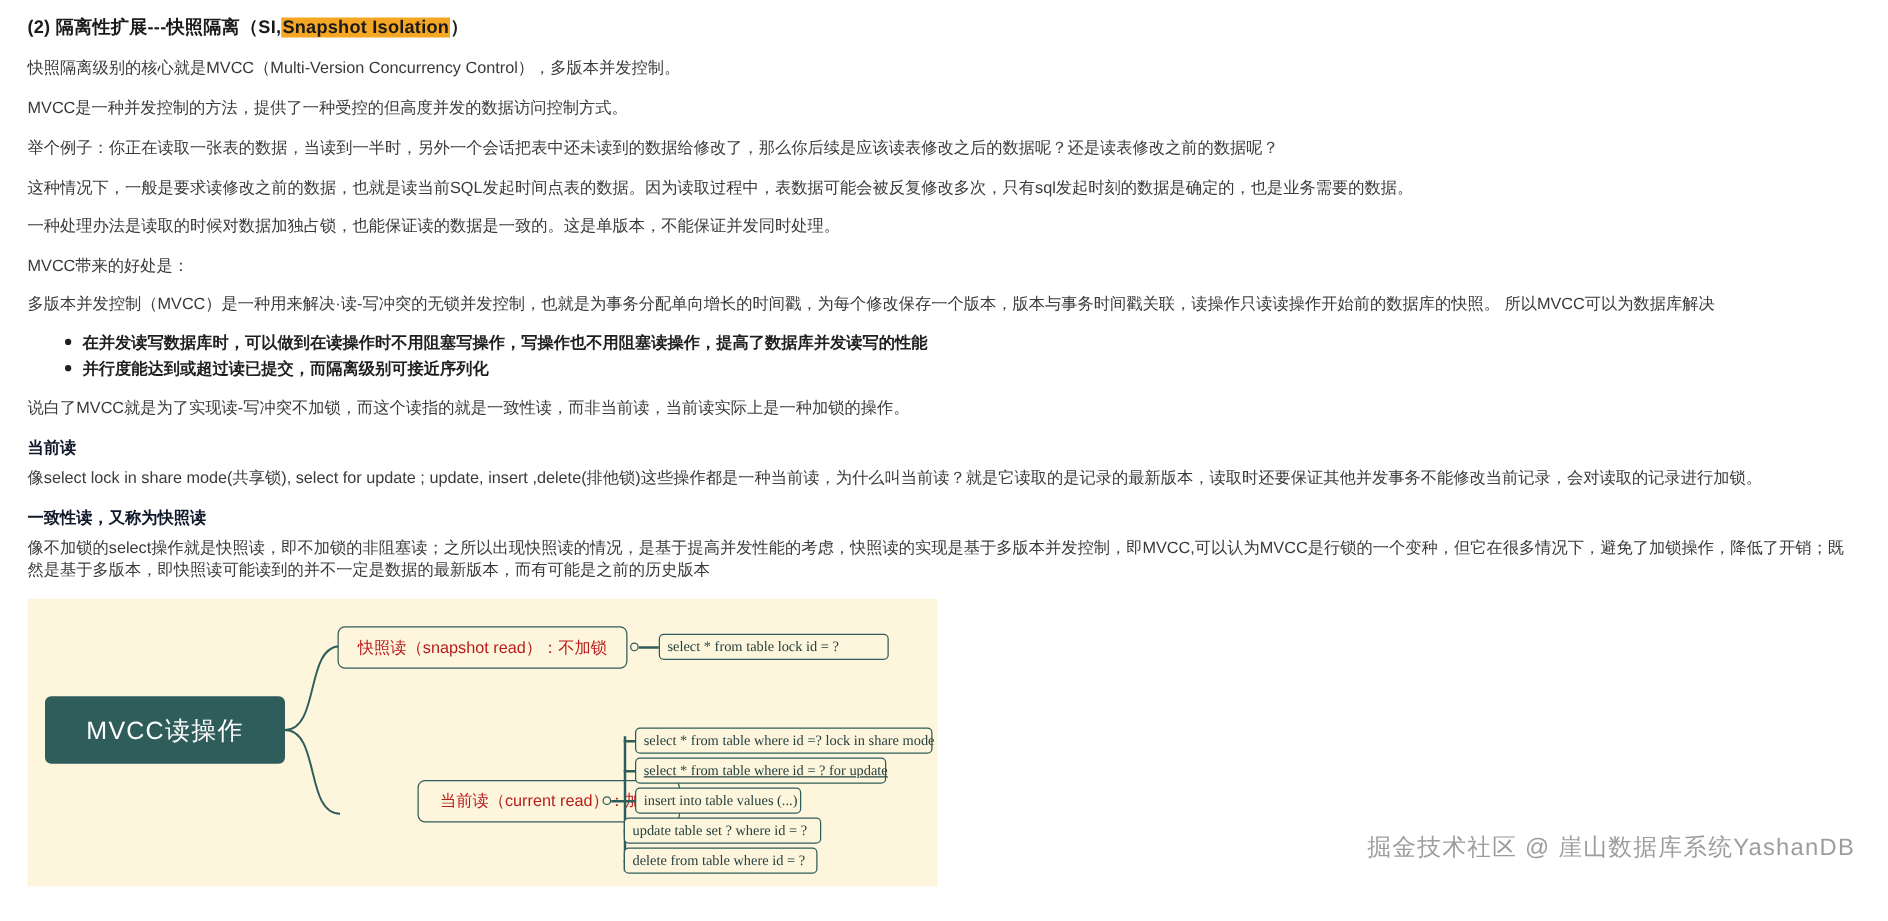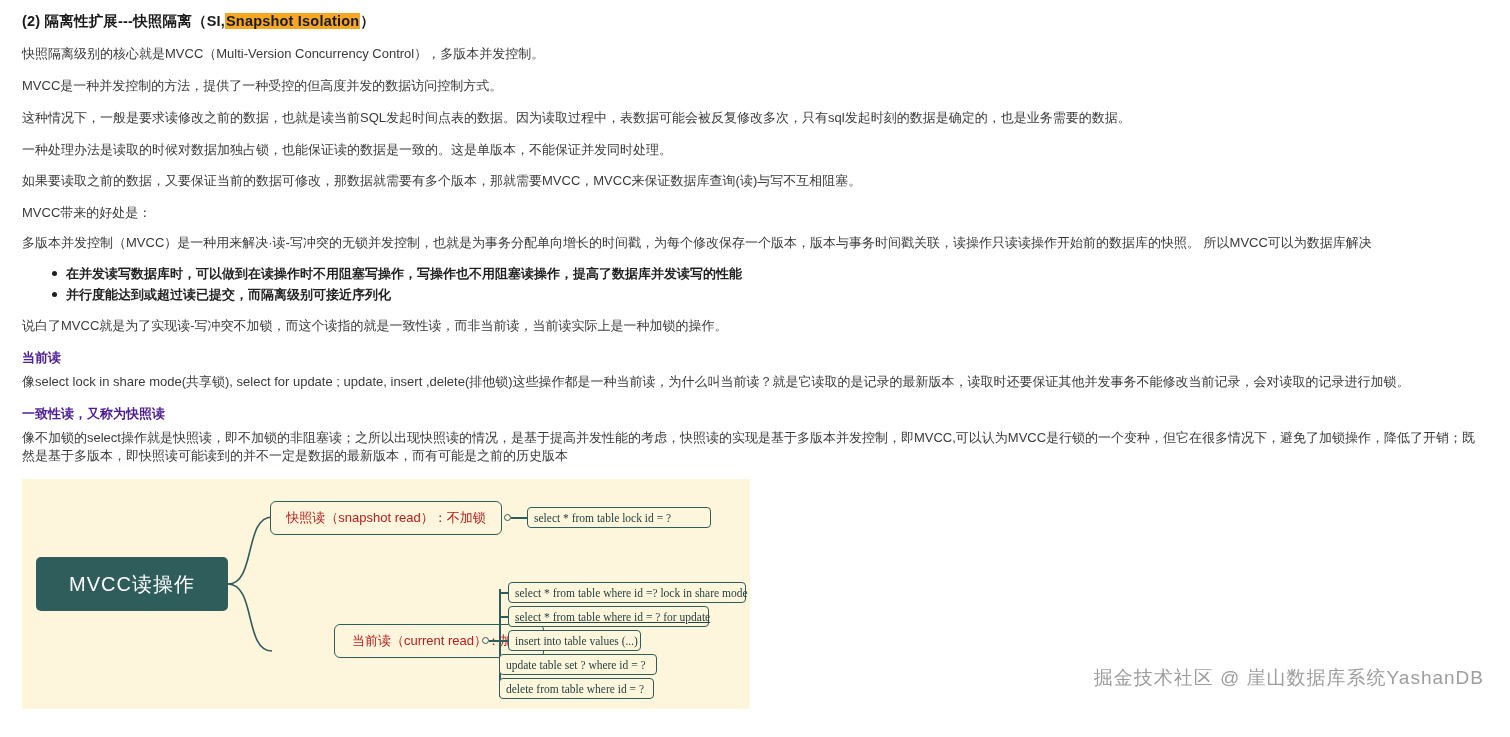--- a/index.html
+++ b/index.html
@@ -64,21 +64,21 @@
     left: -14px;
     top: 7px;
     width: 5px;
     height: 5px;
     background: #1f1f1f;
     border-radius: 50%;
   }
   .subhead {
     font-size: 13px;
     font-weight: bold;
-    color: #4c1d95;
+    color: #0f172a;
     margin: 0 0 6px 0;
   }
   .diagram {
     position: relative;
     width: 728px;
     height: 230px;
     background: #fdf6dd;
     margin: 6px 0 10px 0;
     overflow: hidden;
   }
@@ -174,23 +174,23 @@
 
 <div class="page">
   <div class="content">
 
     <div class="heading">
       <span>(2) 隔离性扩展---快照隔离（SI,</span><span class="hl">Snapshot Isolation</span><span>）</span>
     </div>
 
     <p class="para">快照隔离级别的核心就是MVCC（Multi-Version Concurrency Control），多版本并发控制。</p>
     <p class="para">MVCC是一种并发控制的方法，提供了一种受控的但高度并发的数据访问控制方式。</p>
+    <p class="para">举个例子：你正在读取一张表的数据，当读到一半时，另外一个会话把表中还未读到的数据给修改了，那么你后续是应该读表修改之后的数据呢？还是读表修改之前的数据呢？</p>
     <p class="para">这种情况下，一般是要求读修改之前的数据，也就是读当前SQL发起时间点表的数据。因为读取过程中，表数据可能会被反复修改多次，只有sql发起时刻的数据是确定的，也是业务需要的数据。</p>
     <p class="para">一种处理办法是读取的时候对数据加独占锁，也能保证读的数据是一致的。这是单版本，不能保证并发同时处理。</p>
-    <p class="para">如果要读取之前的数据，又要保证当前的数据可修改，那数据就需要有多个版本，那就需要MVCC，MVCC来保证数据库查询(读)与写不互相阻塞。</p>
     <p class="para tight">MVCC带来的好处是：</p>
     <p class="para tight">多版本并发控制（MVCC）是一种用来解决·读-写冲突的无锁并发控制，也就是为事务分配单向增长的时间戳，为每个修改保存一个版本，版本与事务时间戳关联，读操作只读读操作开始前的数据库的快照。 所以MVCC可以为数据库解决</p>
 
     <ul class="bullets">
       <li>在并发读写数据库时，可以做到在读操作时不用阻塞写操作，写操作也不用阻塞读操作，提高了数据库并发读写的性能</li>
       <li>并行度能达到或超过读已提交，而隔离级别可接近序列化</li>
     </ul>
 
     <p class="para">说白了MVCC就是为了实现读-写冲突不加锁，而这个读指的就是一致性读，而非当前读，当前读实际上是一种加锁的操作。</p>
 

